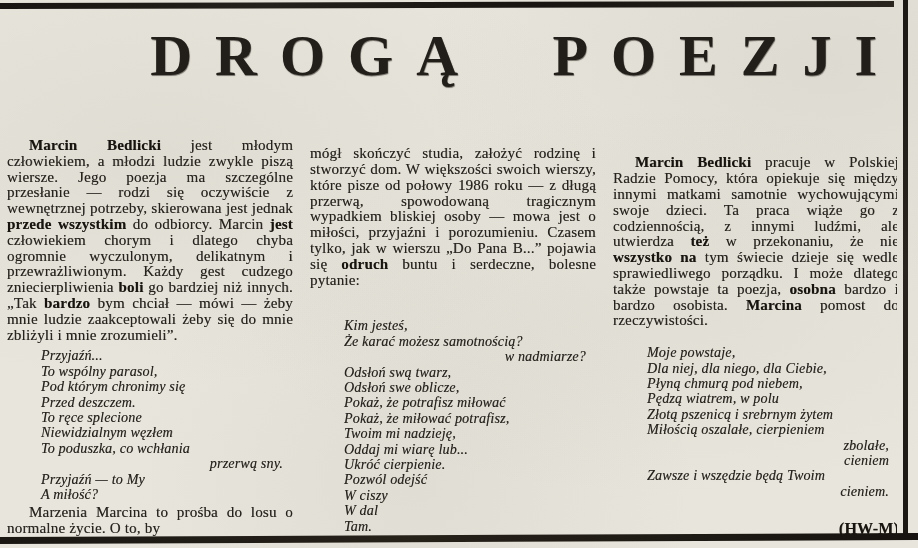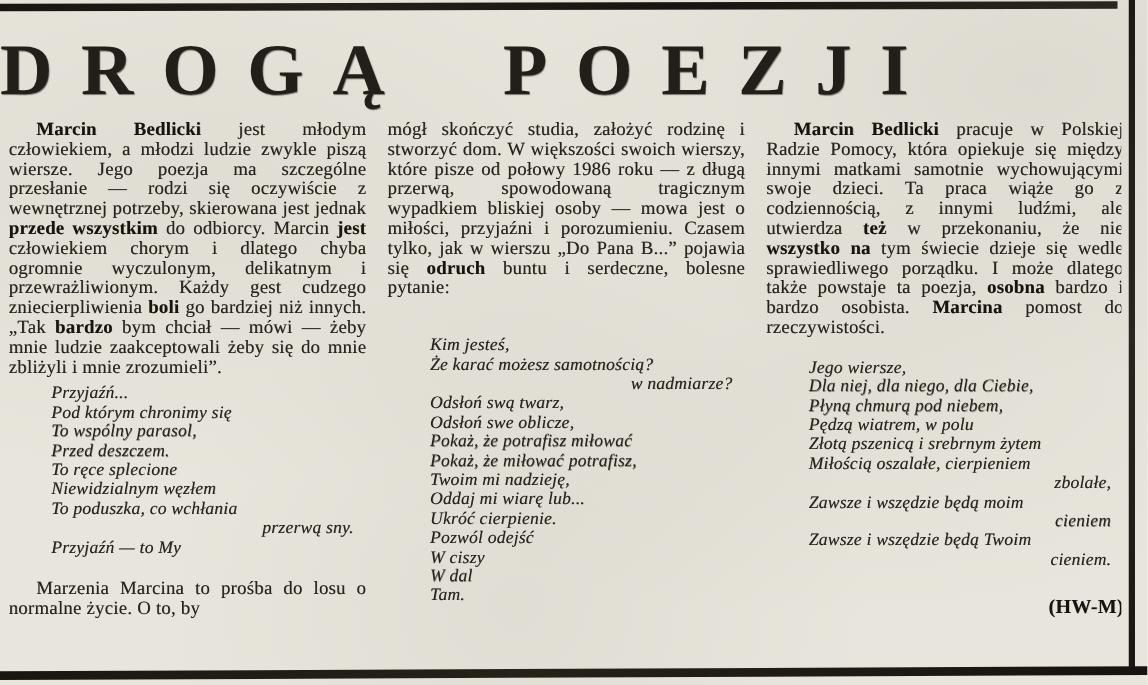--- a/index.html
+++ b/index.html
@@ -25,44 +25,45 @@
     position:absolute;top:535px;left:0;width:918px;height:7px;
     background:linear-gradient(90deg,#1a1713 0%,#262119 45%,#161310 100%);
     transform:rotate(-0.25deg);
   }
   .rule-right{
     position:absolute;top:0;left:903px;width:5px;height:539px;
     background:linear-gradient(180deg,#1c1915,#2a251e 50%,#1a1713);
   }
   .title{
     position:absolute;top:22px;left:0;width:900px;margin:0;
-    text-align:left;
+    text-align:right;
     font-size:58px;font-weight:700;
     letter-spacing:23px;word-spacing:34px;
     color:#221f1a;
     text-shadow:0.5px 0.8px 0.8px rgba(35,30,24,0.55);
     white-space:nowrap;
   }
   .columns{
     position:absolute;top:97px;left:7px;width:890px;height:440px;
     display:flex;gap:17px;
     overflow:hidden;
+    align-items:flex-end;
   }
   .col{
     width:286px;flex:0 0 286px;
     font-size:15px;line-height:15.8px;
     text-align:justify;
     letter-spacing:0.2px;
     text-shadow:0.3px 0.3px 0.5px rgba(45,40,32,0.5);
   }
   .para{margin:0;}
   .para.indent{text-indent:22px;}
   .bold{font-weight:700;color:#17140f;}
   .poem{
-    margin:5px 0 18px 34px;
+    margin:5px 0 3px 34px;
     font-style:italic;
     font-size:14px;line-height:15.4px;
     text-align:left;
   }
   .poem-gap-lg{margin-top:30px;}
   .poem-gap-md{margin-top:16px;}
   .poem .poem-line.right{text-align:right;margin-right:10px;}
   .signature{
     margin-top:22px;
     text-align:right;
@@ -80,28 +81,29 @@
   <div class="rule-bottom"></div>
 
   <h1 class="title">DROGĄ POEZJI</h1>
 
   <div class="columns">
 
     <div class="col">
       <p class="para indent"><span class="bold">Marcin Bedlicki</span><span> jest młodym człowiekiem, a młodzi ludzie zwykle piszą wiersze. Jego poezja ma szczególne przesłanie — rodzi się oczywiście z wewnętrznej potrzeby, skierowana jest jednak </span><span class="bold">przede wszystkim</span><span> do odbiorcy. Marcin </span><span class="bold">jest</span><span> człowiekiem chorym i dlatego chyba ogromnie wyczulonym, delikatnym i przewrażliwionym. Każdy gest cudzego zniecierpliwienia </span><span class="bold">boli</span><span> go bardziej niż innych. „Tak </span><span class="bold">bardzo</span><span> bym chciał — mówi — żeby mnie ludzie zaakceptowali żeby się do mnie zbliżyli i mnie zrozumieli”.</span></p>
       <div class="poem">
           <div class="poem-line">Przyjaźń...</div>
+          <div class="poem-line">To wspólny parasol,</div>
           <div class="poem-line">Pod którym chronimy się</div>
-          <div class="poem-line">To wspólny parasol,</div>
           <div class="poem-line">Przed deszczem.</div>
           <div class="poem-line">To ręce splecione</div>
           <div class="poem-line">Niewidzialnym węzłem</div>
           <div class="poem-line">To poduszka, co wchłania</div>
           <div class="poem-line right">przerwą sny.</div>
           <div class="poem-line">Przyjaźń — to My</div>
+          <div class="poem-line">A miłość?</div>
         </div>
       <p class="para indent">Marzenia Marcina to prośba do losu o normalne życie. O to, by</p>
     </div>
 
     <div class="col">
       <p class="para"><span>mógł skończyć studia, założyć rodzinę i stworzyć dom. W większości swoich wierszy, które pisze od połowy 1986 roku — z długą przerwą, spowodowaną tragicznym wypadkiem bliskiej osoby — mowa jest o miłości, przyjaźni i porozumieniu. Czasem tylko, jak w wierszu „Do Pana B...” pojawia się </span><span class="bold">odruch</span><span> buntu i serdeczne, bolesne pytanie:</span></p>
       <div class="poem poem-gap-lg">
           <div class="poem-line">Kim jesteś,</div>
           <div class="poem-line">Że karać możesz samotnością?</div>
           <div class="poem-line right">w nadmiarze?</div>
@@ -115,28 +117,27 @@
           <div class="poem-line">Pozwól odejść</div>
           <div class="poem-line">W ciszy</div>
           <div class="poem-line">W dal</div>
           <div class="poem-line">Tam.</div>
         </div>
     </div>
 
     <div class="col">
       <p class="para indent"><span class="bold">Marcin Bedlicki</span><span> pracuje w Polskiej Radzie Pomocy, która opiekuje się między innymi matkami samotnie wychowującymi swoje dzieci. Ta praca wiąże go z codziennością, z innymi ludźmi, ale utwierdza </span><span class="bold">też</span><span> w przekonaniu, że nie </span><span class="bold">wszystko na</span><span> tym świecie dzieje się wedle sprawiedliwego porządku. I może dlatego także powstaje ta poezja, </span><span class="bold">osobna</span><span> bardzo i bardzo osobista. </span><span class="bold">Marcina</span><span> pomost do rzeczywistości.</span></p>
       <div class="poem poem-gap-md">
-          <div class="poem-line">Jego wiersze,</div>
+          <div class="poem-line">Moje powstaje,</div>
           <div class="poem-line">Dla niej, dla niego, dla Ciebie,</div>
           <div class="poem-line">Płyną chmurą pod niebem,</div>
           <div class="poem-line">Pędzą wiatrem, w polu</div>
           <div class="poem-line">Złotą pszenicą i srebrnym żytem</div>
           <div class="poem-line">Miłością oszalałe, cierpieniem</div>
           <div class="poem-line right">zbolałe,</div>
-          <div class="poem-line">Zawsze i wszędzie będą moim</div>
           <div class="poem-line right">cieniem</div>
           <div class="poem-line">Zawsze i wszędzie będą Twoim</div>
           <div class="poem-line right">cieniem.</div>
         </div>
       <div class="signature">(HW-M)</div>
     </div>
 
   </div>
 </div>
 

